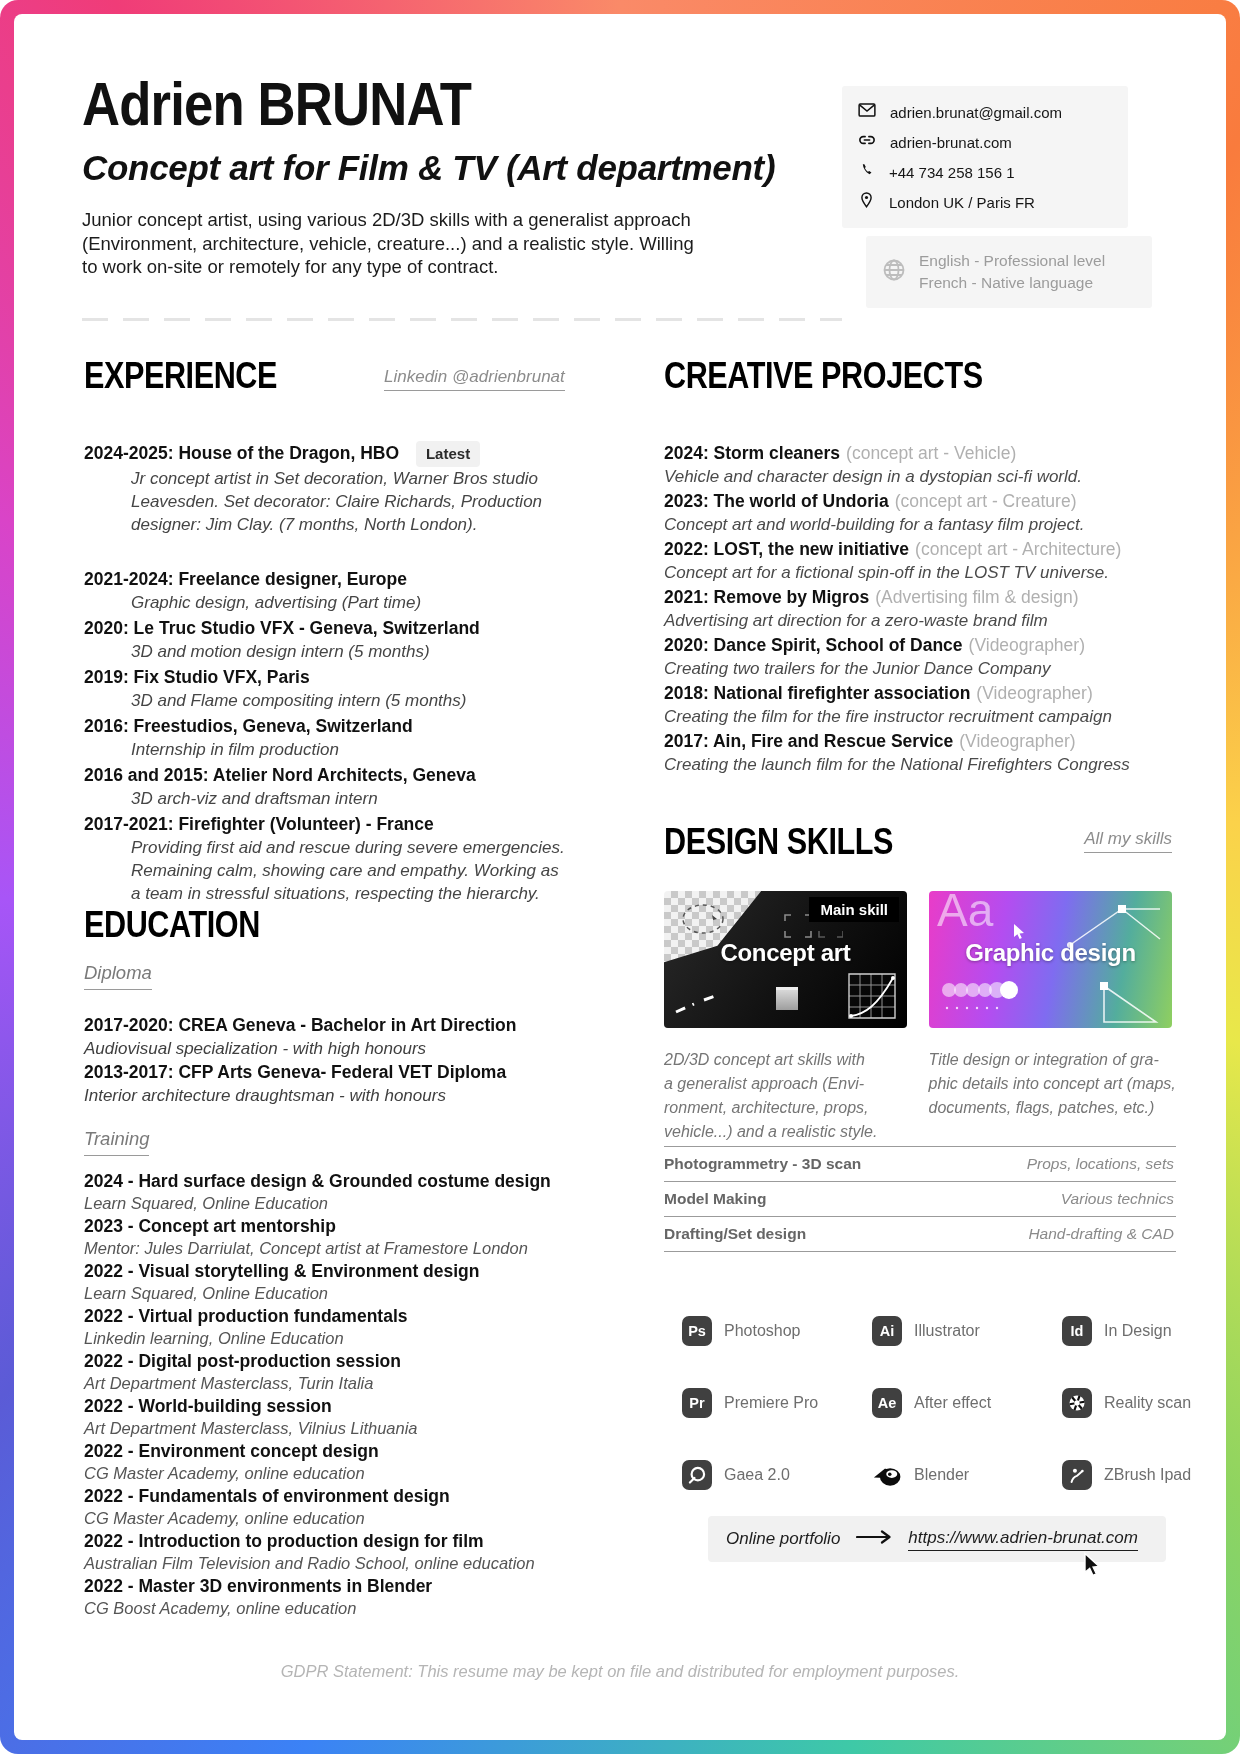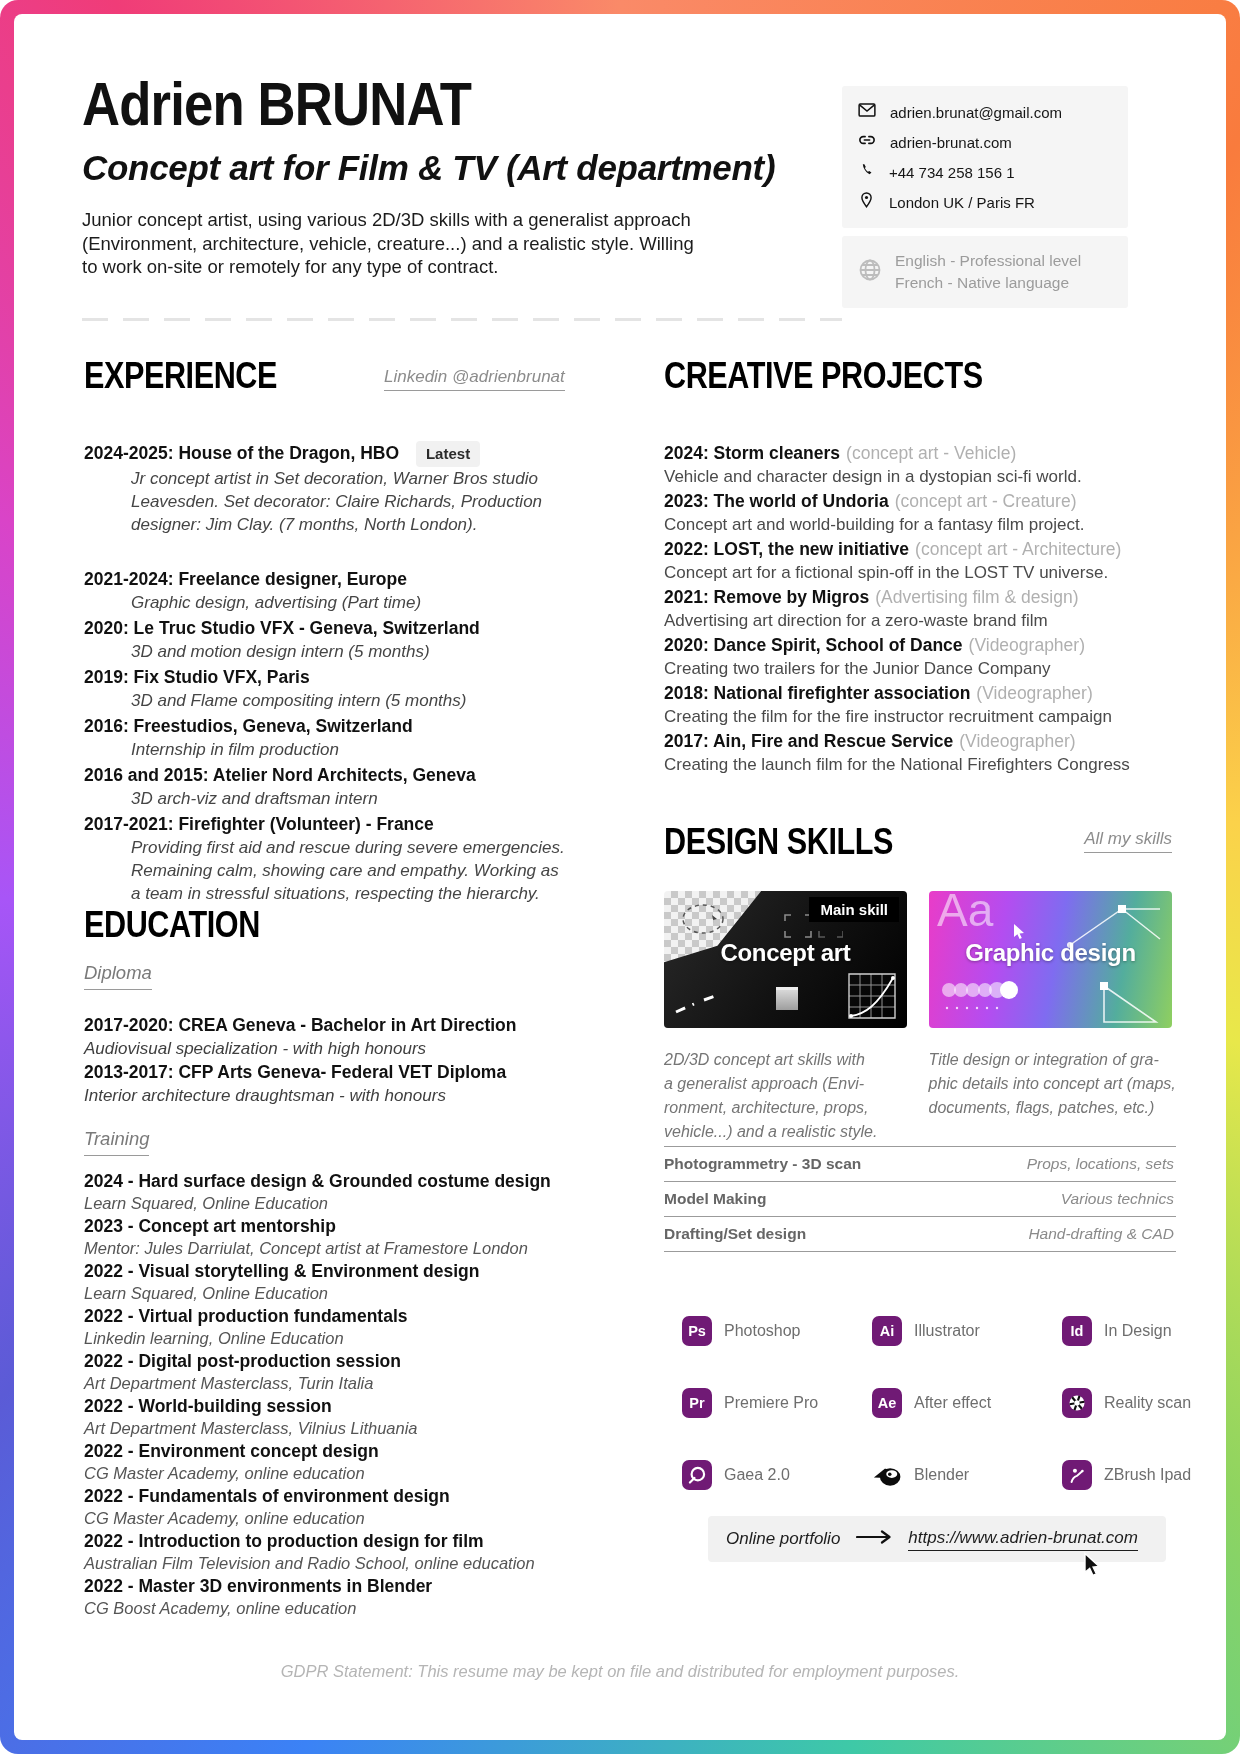--- a/index.html
+++ b/index.html
@@ -17,21 +17,21 @@
         transform:scaleX(.85);transform-origin:0 50%;white-space:nowrap;}
   .subtitle{font-size:35px;font-style:italic;font-weight:bold;margin-top:14px;letter-spacing:-.3px;}
   .summary{font-size:18.5px;line-height:23.5px;margin-top:20px;color:#1c1c1c;white-space:pre-line;}
 
   .contact-box{position:absolute;left:828px;top:72px;width:254px;background:#f5f5f5;border-radius:3px;
                padding:16px;display:flex;flex-direction:column;gap:10px;justify-content:flex-end;}
   .c-row{display:flex;align-items:center;gap:14px;height:20px;}
   .c-row svg{flex:0 0 auto;}
   .c-txt{font-size:15px;font-weight:500;color:#161616;white-space:nowrap;}
 
-  .lang-box{position:absolute;left:828px;top:222px;width:254px;background:#f5f5f5;border-radius:3px;
+  .lang-box{position:absolute;left:852px;top:222px;width:254px;background:#f5f5f5;border-radius:3px;
             padding:14px 16px;display:flex;align-items:center;gap:13px;}
   .lang-lines{font-size:15.5px;line-height:22px;color:#9c9c9c;}
 
   .dashes{position:absolute;left:68px;top:304px;width:760px;height:3px;
           background:repeating-linear-gradient(90deg,#e4e4e4 0 26px,transparent 26px 41px);}
 
   
   h2.disp{font-size:36px;line-height:34px;font-weight:bold;letter-spacing:-.5px;margin:0;color:#000;
           transform:scaleX(.85);transform-origin:0 50%;white-space:nowrap;}
   .ulink{font-size:17px;font-style:italic;color:#8c8c8c;border-bottom:1.5px solid #9a9a9a;
@@ -54,21 +54,21 @@
   .ed-d{font-size:17px;font-style:italic;color:#3f3f3f;line-height:24px;margin:0;}
   .tr-list{margin-top:14px;}
   .tr-t{font-size:17.5px;font-weight:bold;line-height:23px;margin:2px 0 0 0;}
   .tr-d{font-size:16.5px;font-style:italic;color:#555;line-height:20px;margin:0;}
 
   
   .col-right{position:absolute;left:650px;top:345px;width:512px;}
   .pj-list{margin-top:48px;}
   .pj-t{font-size:17.5px;font-weight:bold;line-height:24px;margin:0;}
   .tag{font-weight:500;color:#b0b0b0;margin-left:6px;}
-  .pj-d{font-size:17px;color:#4a4a4a;line-height:24px;margin:0;}
+  .pj-d{font-size:17px;font-style:italic;color:#4a4a4a;line-height:24px;margin:0;}
   .ds-row{position:relative;margin-top:48px;height:34px;}
   .ds-lnk{position:absolute;right:4px;bottom:6px;}
 
   .cards{display:flex;gap:22px;margin-top:32px;}
   .card{position:relative;width:243px;height:137px;border-radius:4px;overflow:hidden;}
   .card-dark{background:repeating-conic-gradient(#c9c9c9 0% 25%,#f2f2f2 0% 50%) 0 0/14px 14px;}
   .card-dark .dark-layer{position:absolute;inset:0;
       background:linear-gradient(125deg,#2a2a2a 0%,#111 55%,#000 100%);
       clip-path:polygon(40% 0,100% 0,100% 100%,0 100%,0 52%,22% 40%);}
   .badge-main{position:absolute;top:6px;right:8px;background:#000;color:#fff;font-size:15px;
@@ -83,21 +83,21 @@
 
   .sk-table{margin-top:2px;}
   .trow{display:flex;justify-content:space-between;align-items:center;border-top:1px solid #9b9b9b;
         padding:8px 2px 8px 0;height:18px;}
   .trow:last-child{border-bottom:1px solid #9b9b9b;}
   .k{font-size:15.5px;font-weight:bold;color:#666;}
   .v{font-size:15.5px;font-style:italic;color:#8a8a8a;}
 
   .software{display:grid;grid-template-columns:190px 190px 1fr;row-gap:42px;margin-top:64px;padding-left:18px;}
   .sw{display:flex;align-items:center;gap:12px;}
-  .tile{width:30px;height:30px;border-radius:7px;background:#701a75;display:flex;align-items:center;
+  .tile{width:30px;height:30px;border-radius:7px;background:#404040;display:flex;align-items:center;
         justify-content:center;color:#fff;font-size:14.5px;font-weight:bold;flex:0 0 auto;}
   .tile.plain{background:transparent;}
   .sw-name{font-size:16px;color:#6e6e6e;white-space:nowrap;}
 
   .portfolio{position:relative;margin-top:26px;width:422px;height:46px;background:#f1f1f1;border-radius:4px;
              display:flex;align-items:center;padding:0 18px;margin-left:44px;}
   .pf-label{font-size:17px;font-style:italic;font-weight:500;color:#1d1d1d;}
   .pf-link{font-size:17px;font-style:italic;font-weight:500;color:#1d1d1d;
            border-bottom:1.5px solid #1d1d1d;padding-bottom:2px;cursor:pointer;}
   .pf-arrow{margin:0 16px;}

